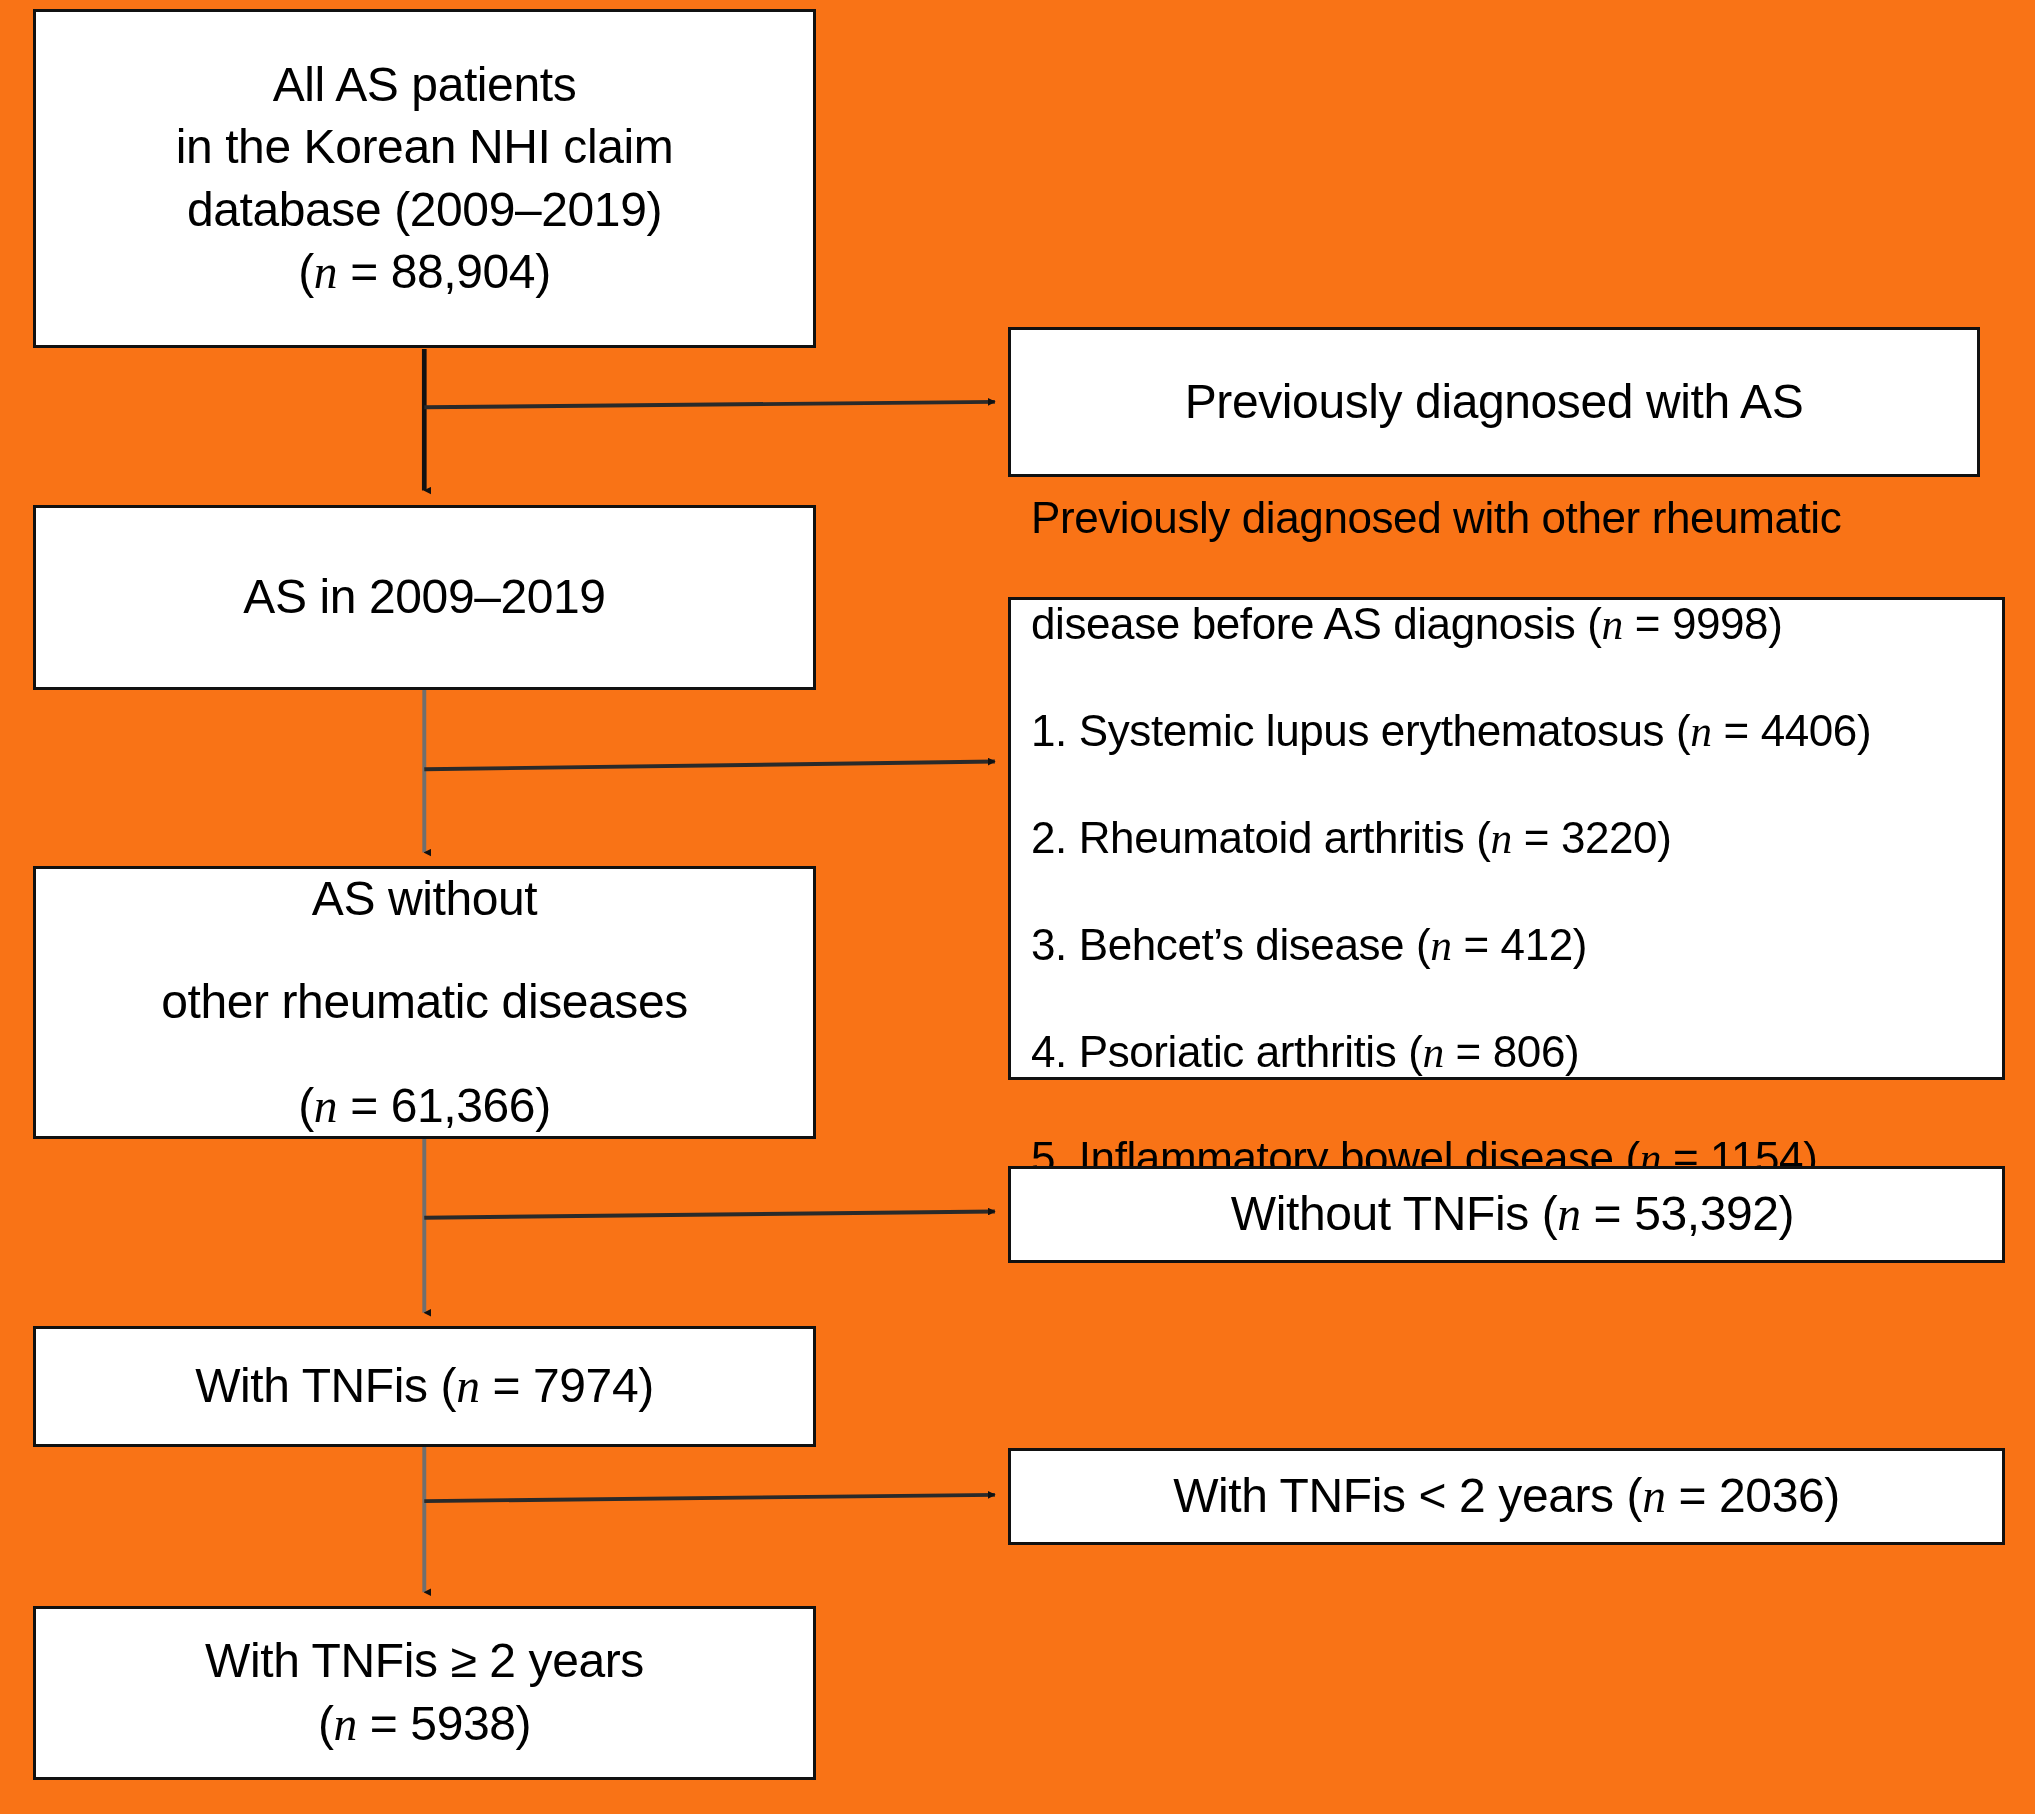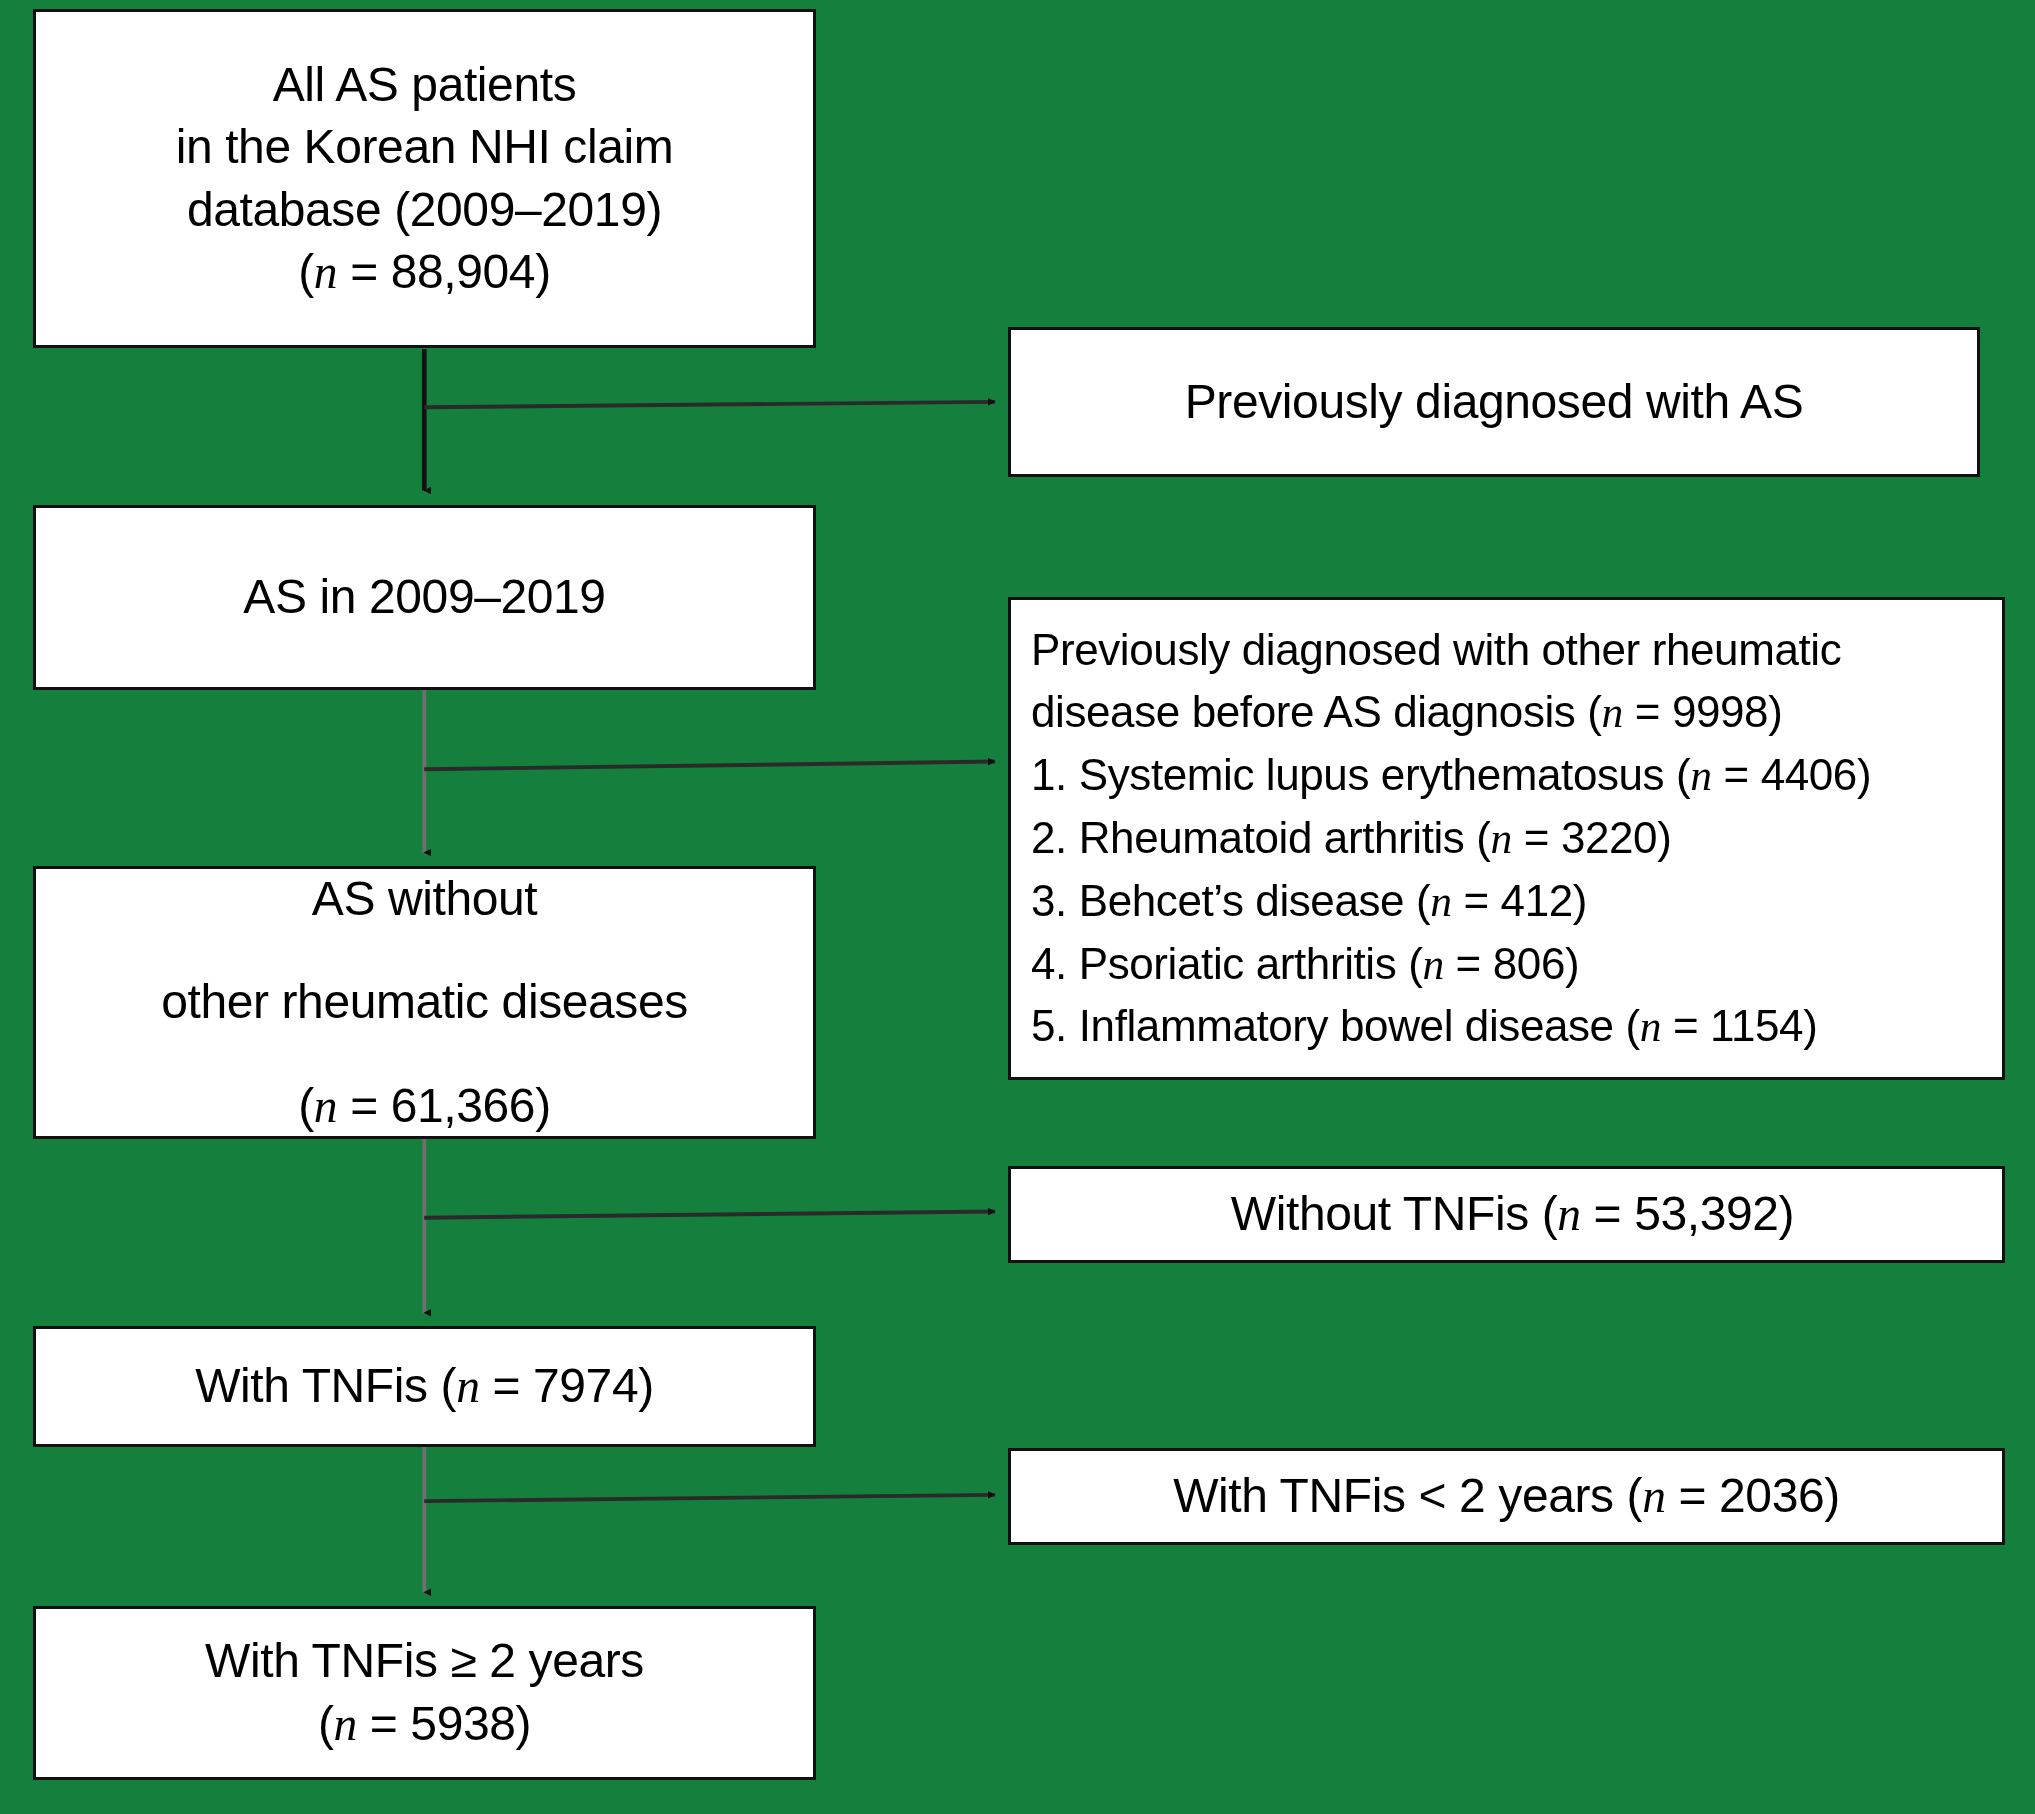--- a/index.html
+++ b/index.html
@@ -5,21 +5,21 @@
 <style>
   html, body {
     margin: 0;
     padding: 0;
     background: #ffffff;
   }
   #canvas {
     position: relative;
     width: 2035px;
     height: 1815px;
-    background: #15803d;
+    background: #f97316;
     font-family: "Liberation Sans", sans-serif;
     color: #000000;
     overflow: hidden;
   }
   .node {
     position: absolute;
     box-sizing: border-box;
     border: 3.1px solid #111111;
     background: #ffffff;
     display: flex;
@@ -134,21 +134,21 @@
 
   <div class="node" style="left:33px; top:1606px; width:783px; height:174px;">
     <span class="line">With TNFis ≥ 2 years</span>
     <span class="line">(<em class="nvar">n</em> = <span>5938</span>)</span>
   </div>
 
   <div class="node" style="left:1008px; top:327px; width:972px; height:150px;">
     <span class="line">Previously diagnosed with AS</span>
   </div>
 
-  <div class="node left-align" style="left:1008px; top:597px; width:997px; height:483px; font-size:44px;">
+  <div class="node left-align" style="left:1008px; top:597px; width:997px; height:483px; font-size:44px;gap:44px;">
     <span class="line">Previously diagnosed with other rheumatic</span>
     <span class="line">disease before AS diagnosis (<em class="nvar">n</em> = <span>9998</span>)</span>
     <span class="line"><span>1.</span> <span>Systemic lupus erythematosus</span> (<em class="nvar">n</em> = <span>4406</span>)</span>
     <span class="line"><span>2.</span> <span>Rheumatoid arthritis</span> (<em class="nvar">n</em> = <span>3220</span>)</span>
     <span class="line"><span>3.</span> <span>Behcet’s disease</span> (<em class="nvar">n</em> = <span>412</span>)</span>
     <span class="line"><span>4.</span> <span>Psoriatic arthritis</span> (<em class="nvar">n</em> = <span>806</span>)</span>
     <span class="line"><span>5.</span> <span>Inflammatory bowel disease</span> (<em class="nvar">n</em> = <span>1154</span>)</span>
   </div>
 
   <div class="node" style="left:1008px; top:1166px; width:997px; height:97px;padding-left:12px;">

